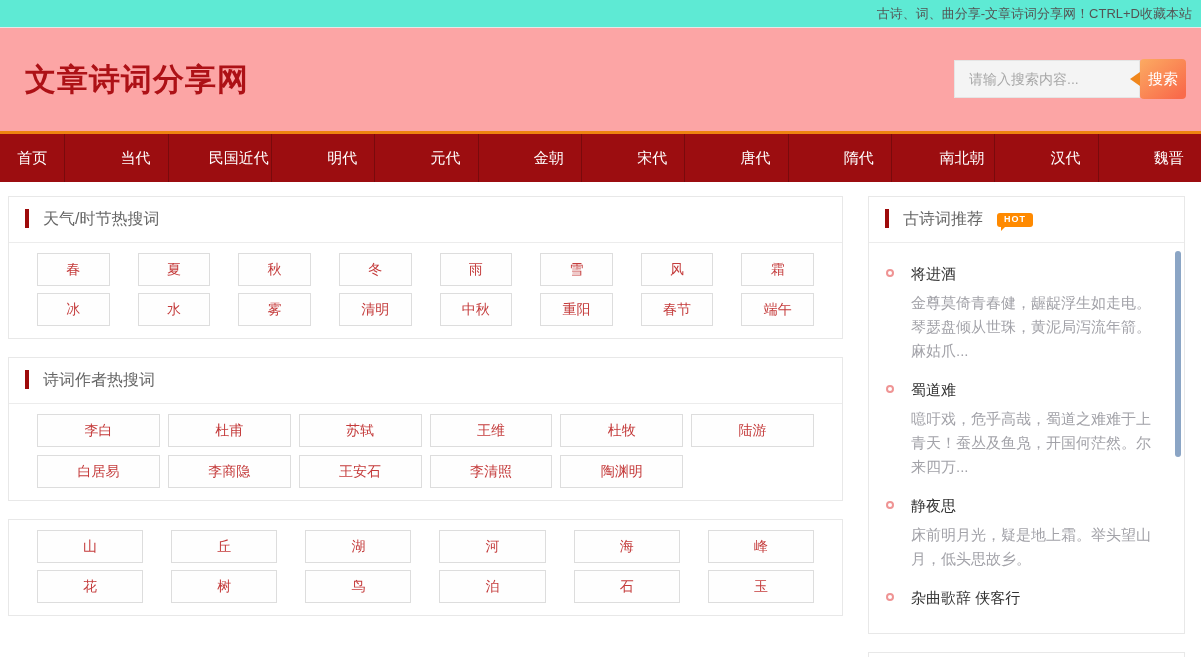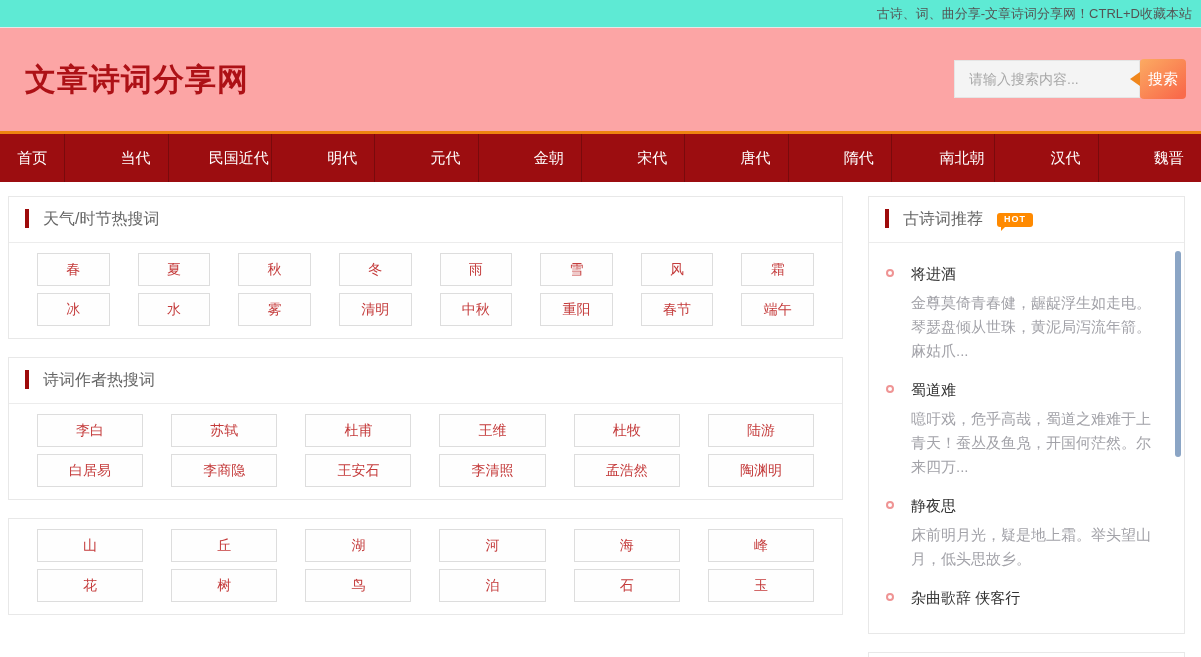--- a/index.html
+++ b/index.html
@@ -145,32 +145,31 @@
           <a class="tag">重阳</a>
           <a class="tag">春节</a>
           <a class="tag">端午</a>
         </div>
   </section>
       <section class="card">
     <div class="card-head">
       <span class="accent"></span>
       <span>诗词作者热搜词</span>
     </div>
-    <div class="tag-grid" style="grid-template-columns: repeat(6, 1fr);">
+    <div class="tag-grid" style="grid-template-columns: repeat(6, 1fr); gap: 8px;">
           <a class="tag">李白</a>
+          <a class="tag">杜甫</a>
           <a class="tag">苏轼</a>
-          <a class="tag">杜甫</a>
           <a class="tag">王维</a>
           <a class="tag">杜牧</a>
           <a class="tag">陆游</a>
           <a class="tag">白居易</a>
           <a class="tag">李商隐</a>
           <a class="tag">王安石</a>
           <a class="tag">李清照</a>
-          <a class="tag">孟浩然</a>
           <a class="tag">陶渊明</a>
         </div>
   </section>
       <section class="card">
     <div class="tag-grid" style="grid-template-columns: repeat(6, 1fr);">
           <a class="tag">山</a>
           <a class="tag">丘</a>
           <a class="tag">湖</a>
           <a class="tag">河</a>
           <a class="tag">海</a>

